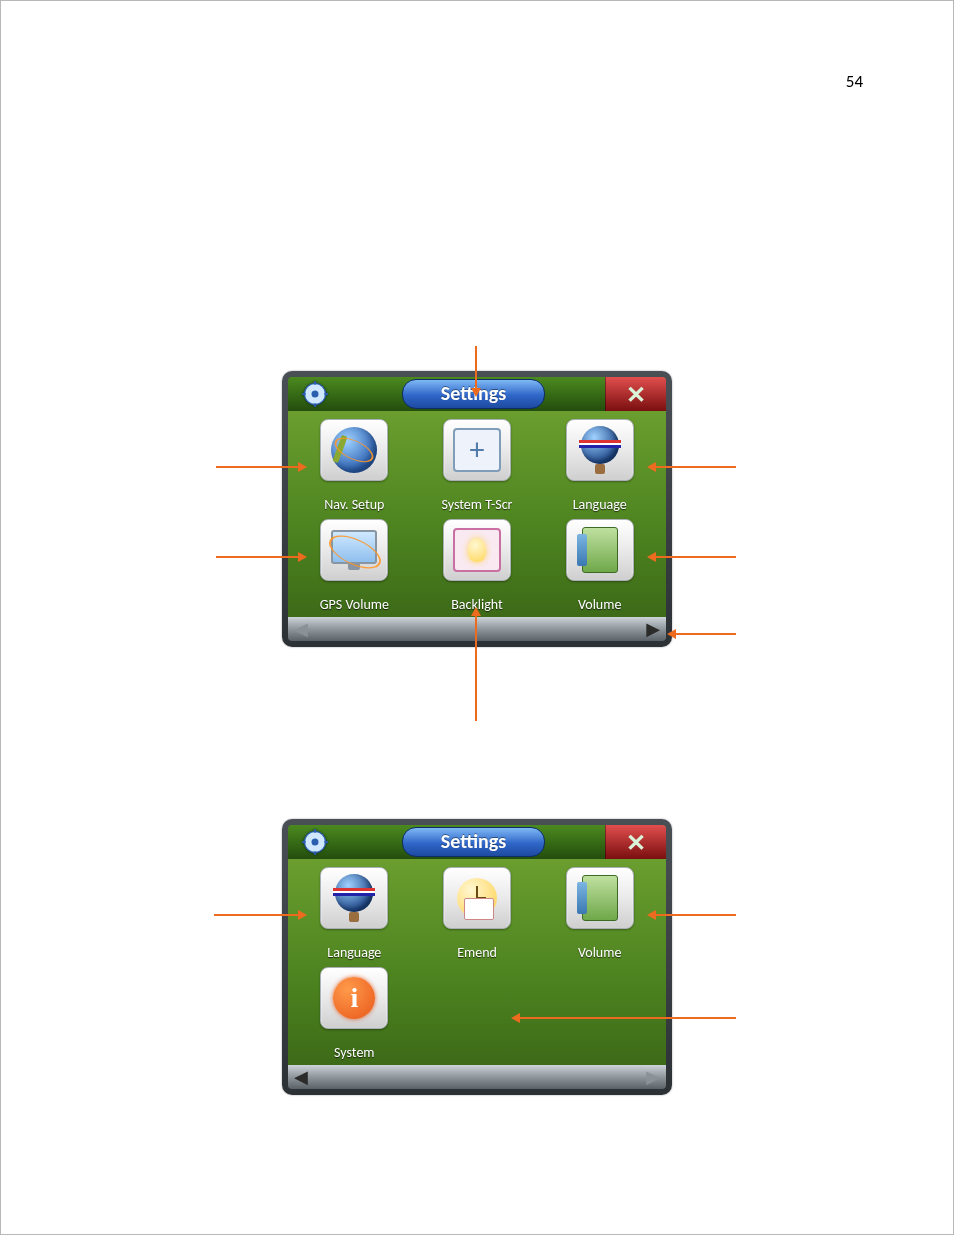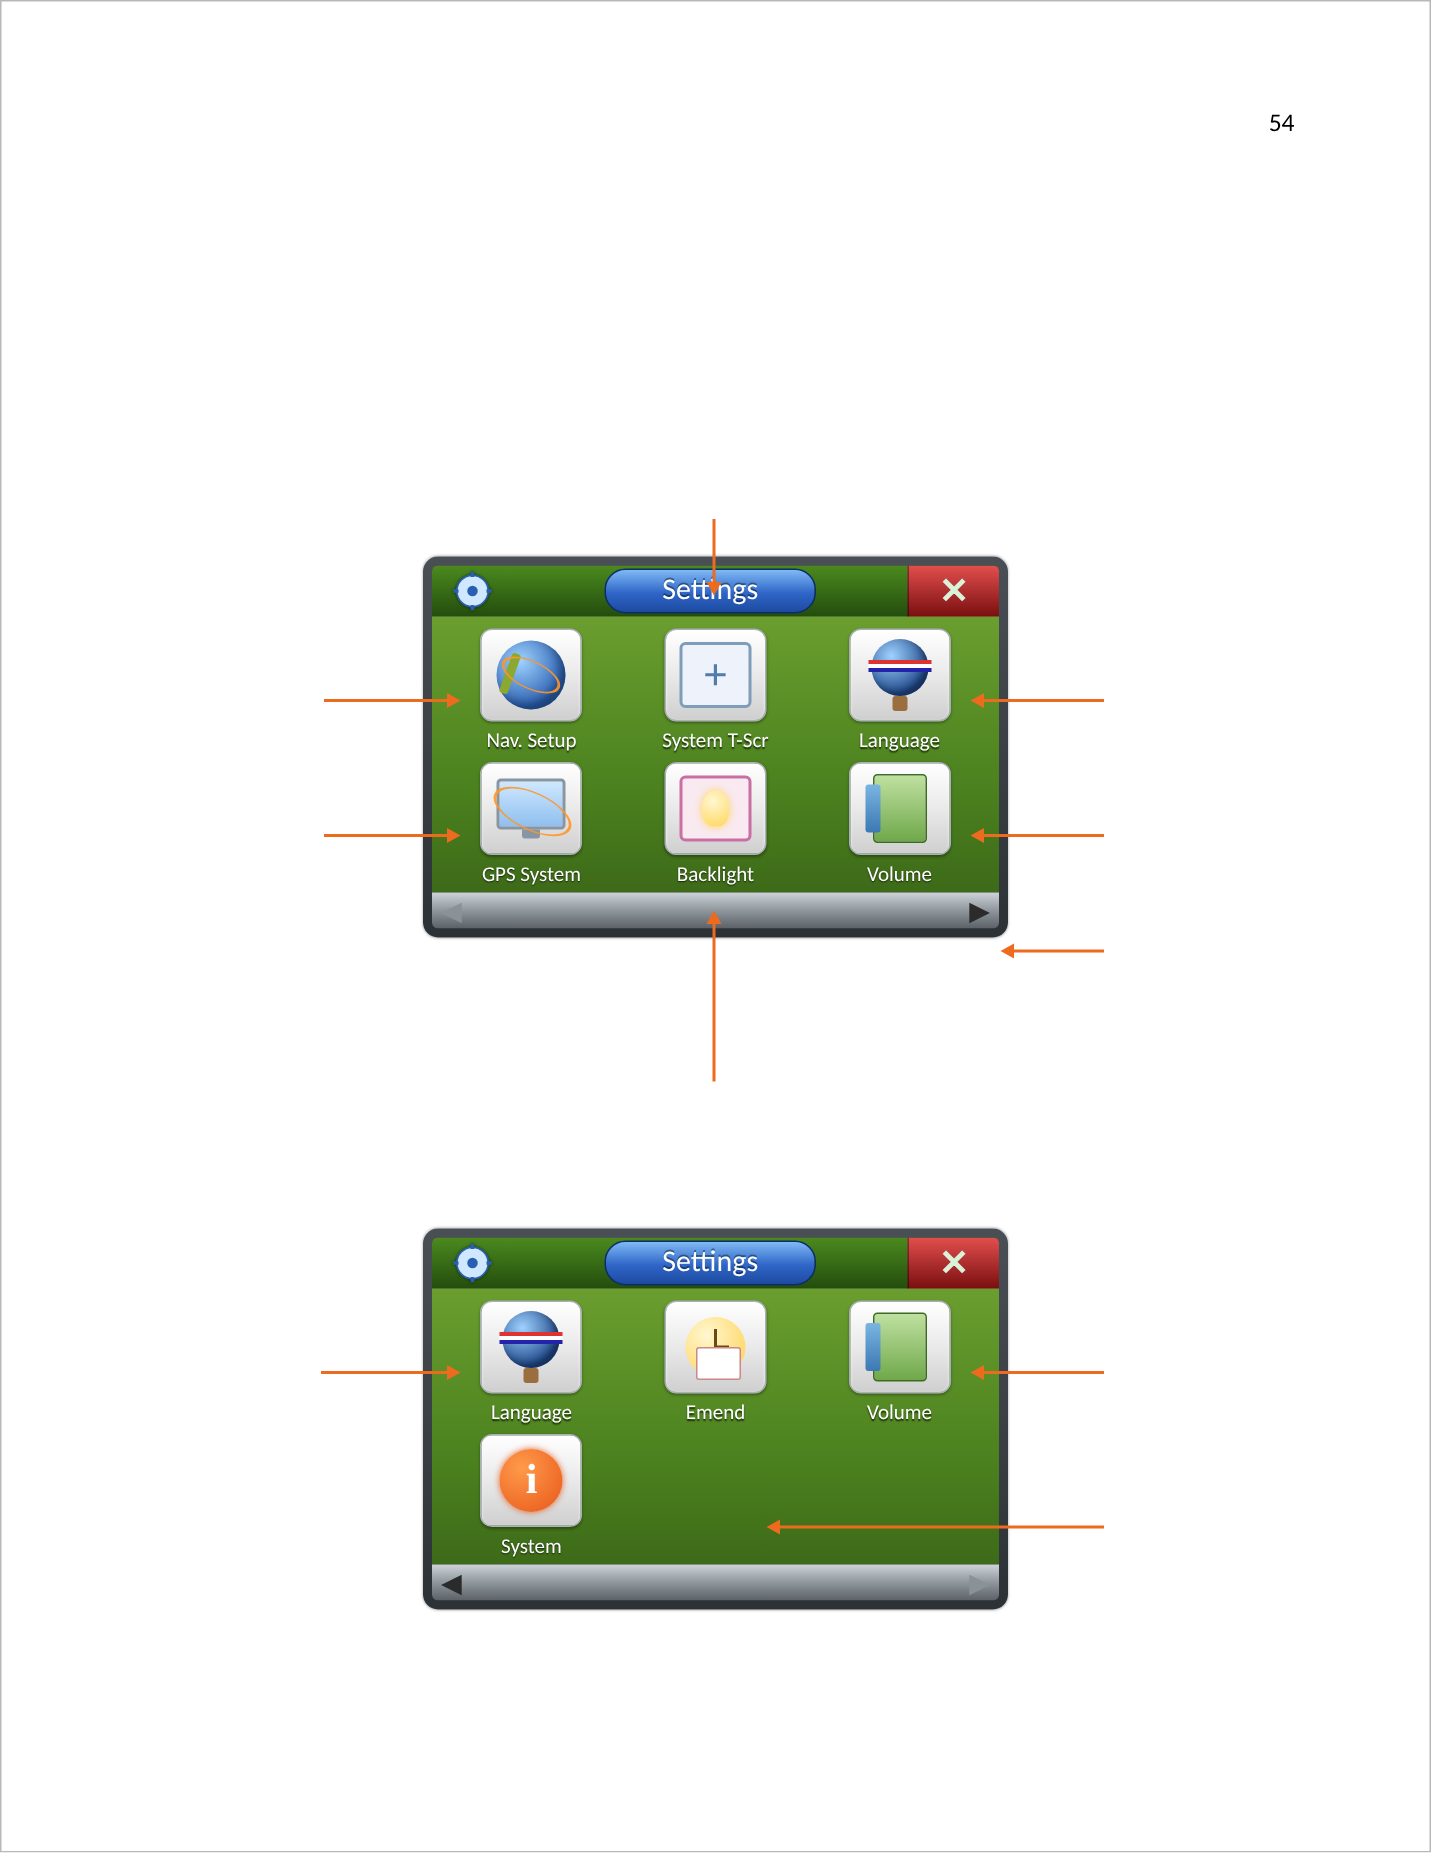--- a/index.html
+++ b/index.html
@@ -77,21 +77,21 @@
     flex: 1;
     display: flex;
     align-items: center;
     justify-content: center;
   }
   .topbar-title {
     background: linear-gradient(#7fb9f5, #2f66c8 55%, #1d4aa0);
     border: 1px solid #0c2d66;
     border-radius: 14px;
     color: #fff;
-    font-weight: 400;
+    font-weight: 700;
     font-size: 20px;
     padding: 1px 38px 3px;
     text-shadow: 0 -1px 0 rgba(0,0,0,.4);
   }
   .grid-area {
     background: linear-gradient(#6a9e2f 0%, #4c821f 60%, #3d6a18 100%);
     padding: 8px 14px 4px;
     display: grid;
     grid-template-columns: repeat(3, 1fr);
     column-gap: 18px;
@@ -109,21 +109,21 @@
     background: linear-gradient(#ffffff 0%, #ececec 45%, #cfcfcf 100%);
     border: 1px solid #aab0b6;
     box-shadow: inset 0 1px 2px rgba(255,255,255,.9), 0 1px 2px rgba(0,0,0,.35);
     display: flex;
     align-items: center;
     justify-content: center;
   }
   .tile-label {
     color: #ffffff;
     font-size: 14px;
-    margin-top: 4px;
+    margin-top: 15px;
     text-shadow: 0 1px 1px rgba(0,0,0,.7);
     white-space: nowrap;
   }
   .navbar {
     height: 24px;
     background: linear-gradient(#cdd3d8, #8f979c 50%, #5b6166);
     display: flex;
     align-items: center;
     justify-content: space-between;
     padding: 0 6px;
@@ -250,21 +250,21 @@
             <div class="tile-label">Language</div>
           </div>
           <div class="tile">
             <div class="tile-icon">
                 <div class="ic-mon-wrap">
                   <div class="ic-monitor"></div>
                   <div style="width:12px;height:6px;background:#8895a2;border-radius:0 0 2px 2px;"></div>
                   <span class="ic-orbit"></span>
                 </div>
               </div>
-            <div class="tile-label">GPS System</div>
+            <div class="tile-label">GPS Volume</div>
           </div>
           <div class="tile">
             <div class="tile-icon">
                 <div class="ic-cal-pink">
                   <div class="ic-bulb"></div>
                 </div>
               </div>
             <div class="tile-label">Backlight</div>
           </div>
           <div class="tile">

